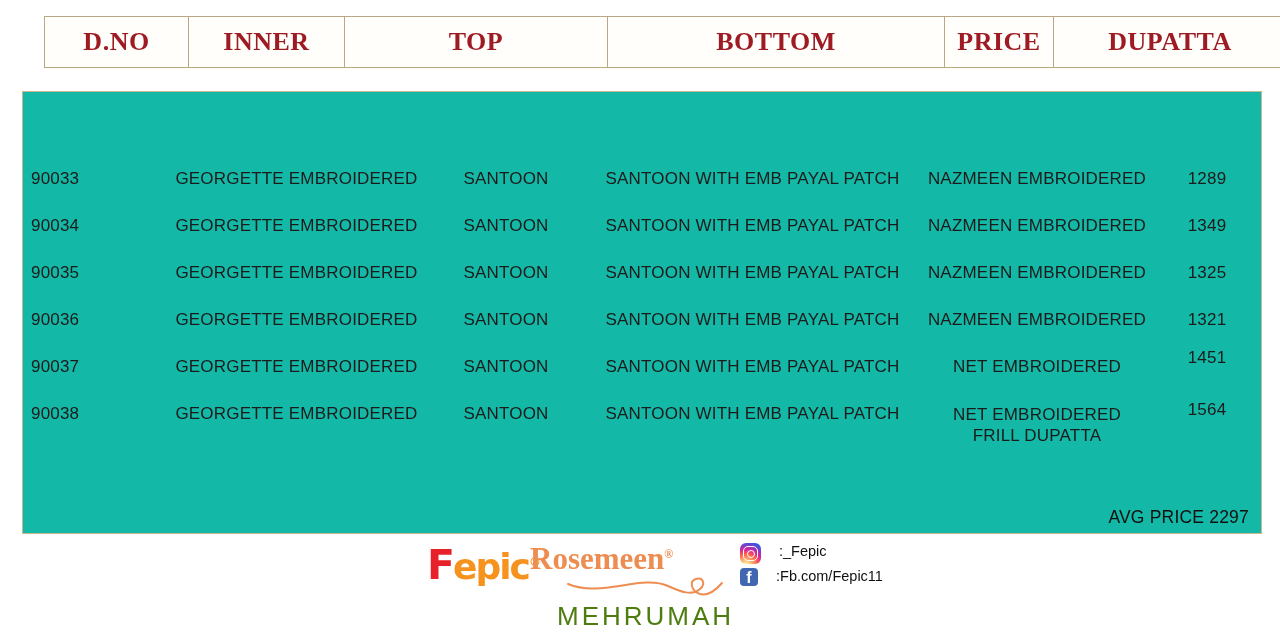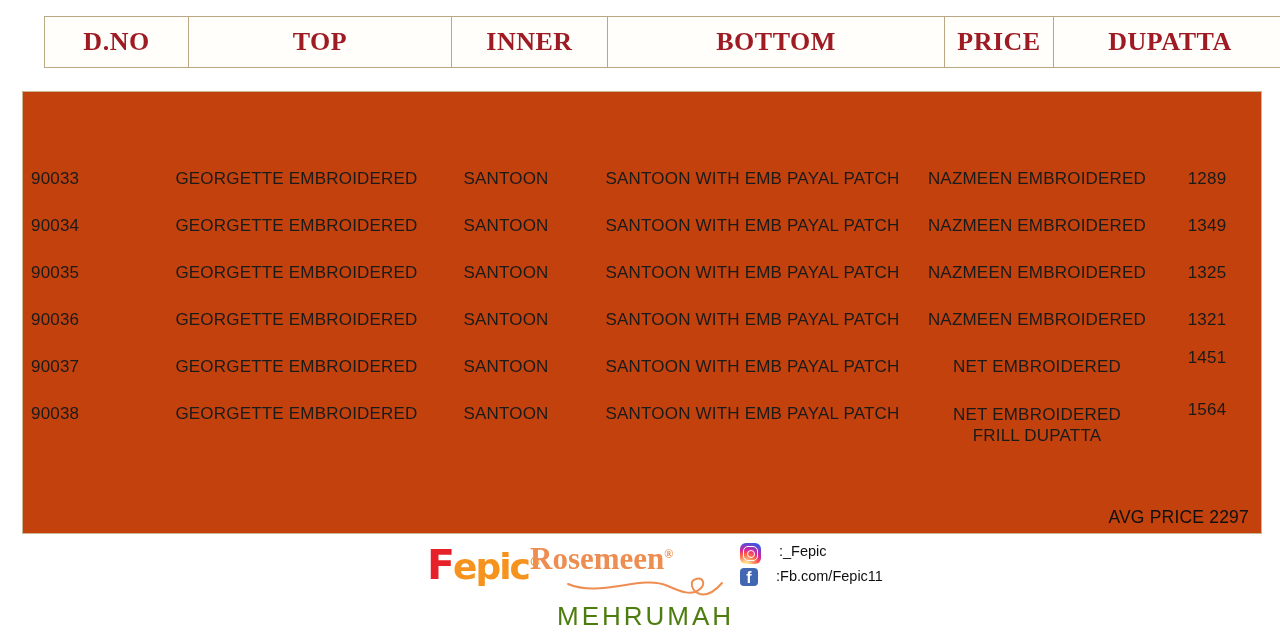--- a/index.html
+++ b/index.html
@@ -23,21 +23,21 @@
   .h-dno     { flex:0 0 144px; }
   .h-top     { flex:0 0 263px; }
   .h-inner   { flex:0 0 156px; }
   .h-bottom  { flex:0 0 337px; }
   .h-dupatta { flex:0 0 232px; }
   .h-price   { flex:1; }
 
   
   .body-box {
     position:absolute; left:22px; top:91px; width:1240px; height:443px;
-    background:#c2410c; border:1px solid #c9b791; box-sizing:border-box;
+    background:#14b8a6; border:1px solid #c9b791; box-sizing:border-box;
   }
   .rows { padding-top:63px; }
   .row { display:flex; align-items:center; min-height:47px; }
   .cell {
     box-sizing:border-box; text-align:center;
     font-size:17px; color:#1b1b1b; letter-spacing:0.2px; line-height:21px;
   }
   .c-dno     { flex:0 0 142px; text-align:left; padding-left:8px; }
   .c-top     { flex:0 0 263px; }
   .c-inner   { flex:0 0 156px; }
@@ -92,22 +92,22 @@
     font-size:26px; letter-spacing:3px; color:#4d7c0f;
   }
 </style>
 </head>
 <body>
 
 <div class="page">
 
   <div class="header-row">
     <div class="hcell h-dno">D.NO</div>
+    <div class="hcell h-inner">INNER</div>
     <div class="hcell h-top">TOP</div>
-    <div class="hcell h-inner">INNER</div>
     <div class="hcell h-bottom">BOTTOM</div>
     <div class="hcell h-price">PRICE</div>
     <div class="hcell h-dupatta">DUPATTA</div>
   </div>
 
   <div class="body-box">
     <div class="rows">
   <div class="row">
     <div class="cell c-dno">90033</div>
     <div class="cell c-top">GEORGETTE EMBROIDERED</div>

